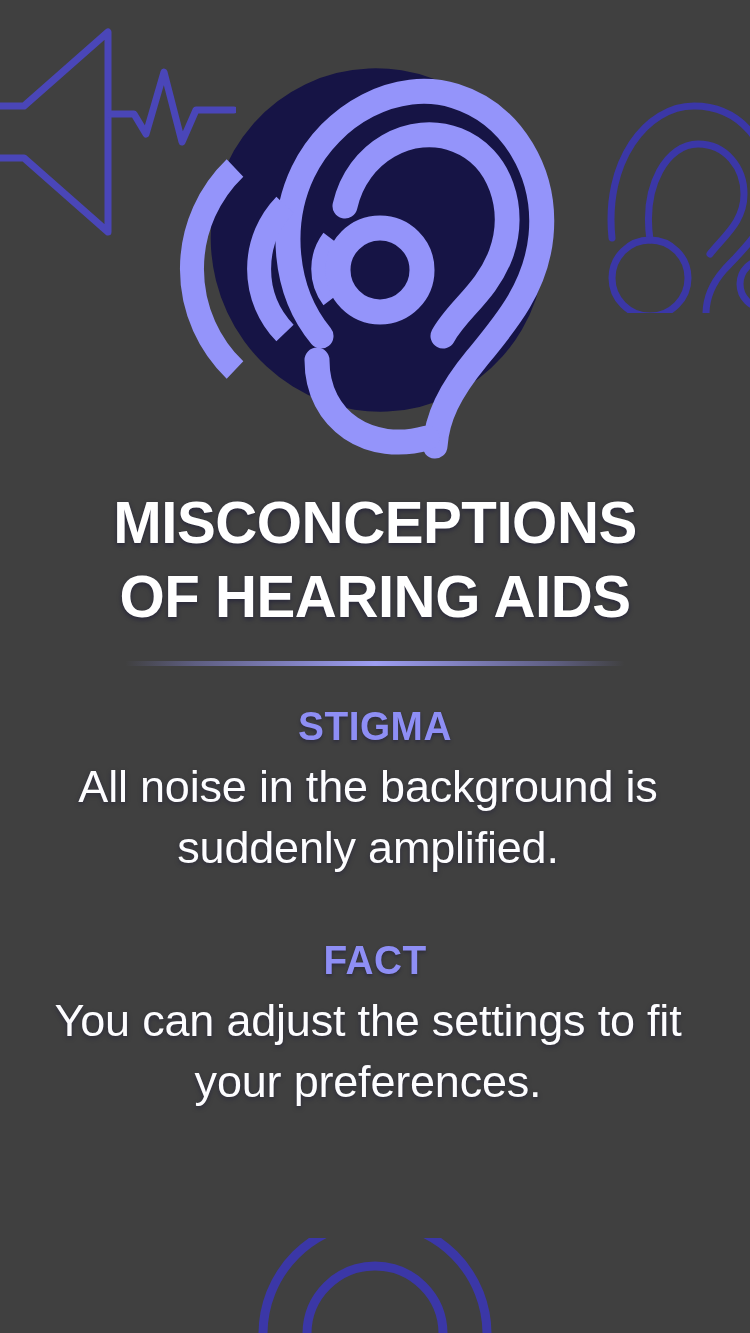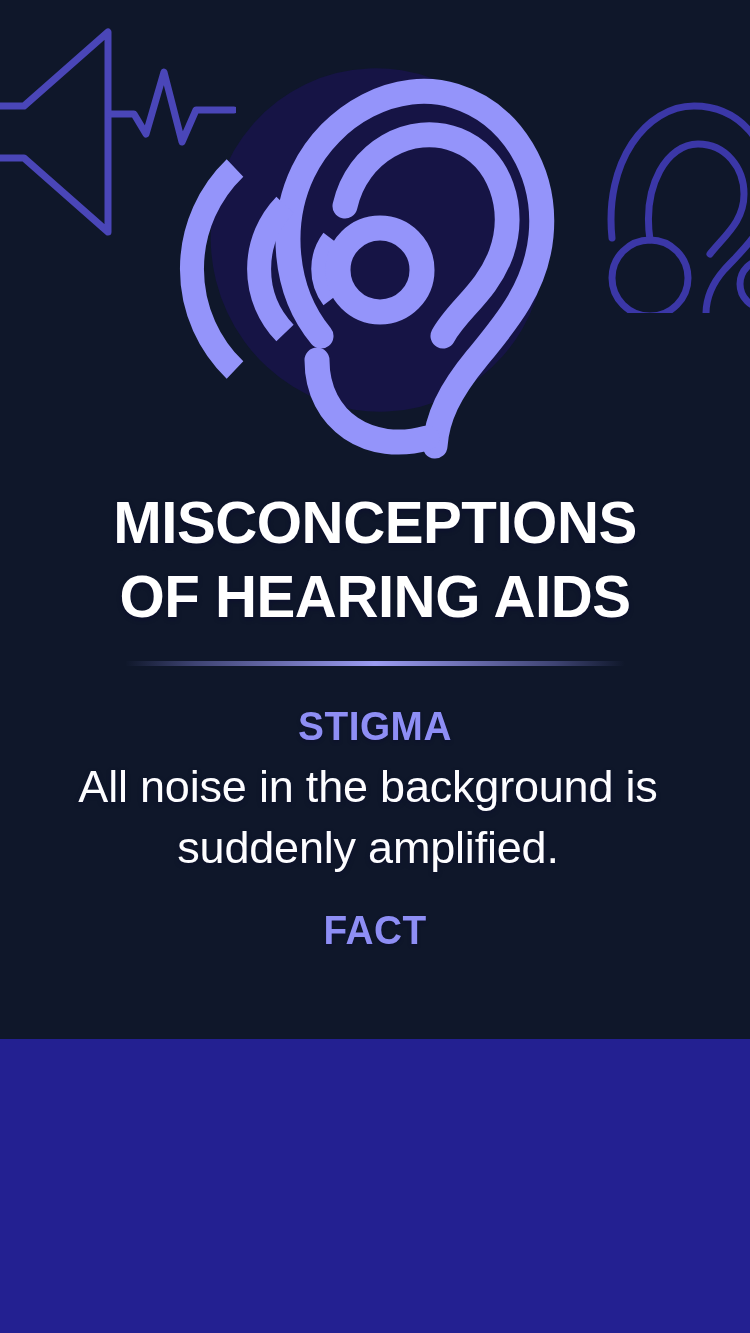--- a/index.html
+++ b/index.html
@@ -5,22 +5,22 @@
 <style>
   * { margin:0; padding:0; box-sizing:border-box; }
   html, body {
     width:750px; height:1333px;
     background:#232091;
     font-family:"Liberation Sans", sans-serif;
     overflow:hidden;
   }
   #poster {
     position:relative;
-    width:750px; height:1039px;
-    background:#0f172a;
+    width:750px; height:1333px;
+    background:#404040;
     overflow:hidden;
   }
 
   
   .bg-layer {
     position:absolute; inset:0;
     pointer-events:none;
     z-index:0;
   }
   .bg-speaker { position:absolute; left:-42px; top:18px; }
@@ -74,21 +74,21 @@
   }
 
   
   .sections {
     position:absolute;
     left:0; top:700px;
     width:750px;
     z-index:2;
     text-align:center;
   }
-  .section { margin-bottom:26px; }
+  .section { margin-bottom:56px; }
   .section:last-child { margin-bottom:8px; }
   .section-label {
     display:block;
     color:#8e8ef5;
     font-family:"Liberation Sans", sans-serif;
     font-weight:bold;
     font-size:40px;
     line-height:52px;
     letter-spacing:0.5px;
     transform:scaleX(0.97);
@@ -192,17 +192,18 @@
 
   <div class="sections">
 
     <div class="section">
       <span class="section-label">STIGMA</span>
       <span class="section-body">All noise in the background is suddenly amplified.</span>
     </div>
 
     <div class="section">
       <span class="section-label">FACT</span>
+      <span class="section-body">You can adjust the settings to fit your preferences.</span>
     </div>
 
   </div>
 
 </div>
 
 </body></html>

